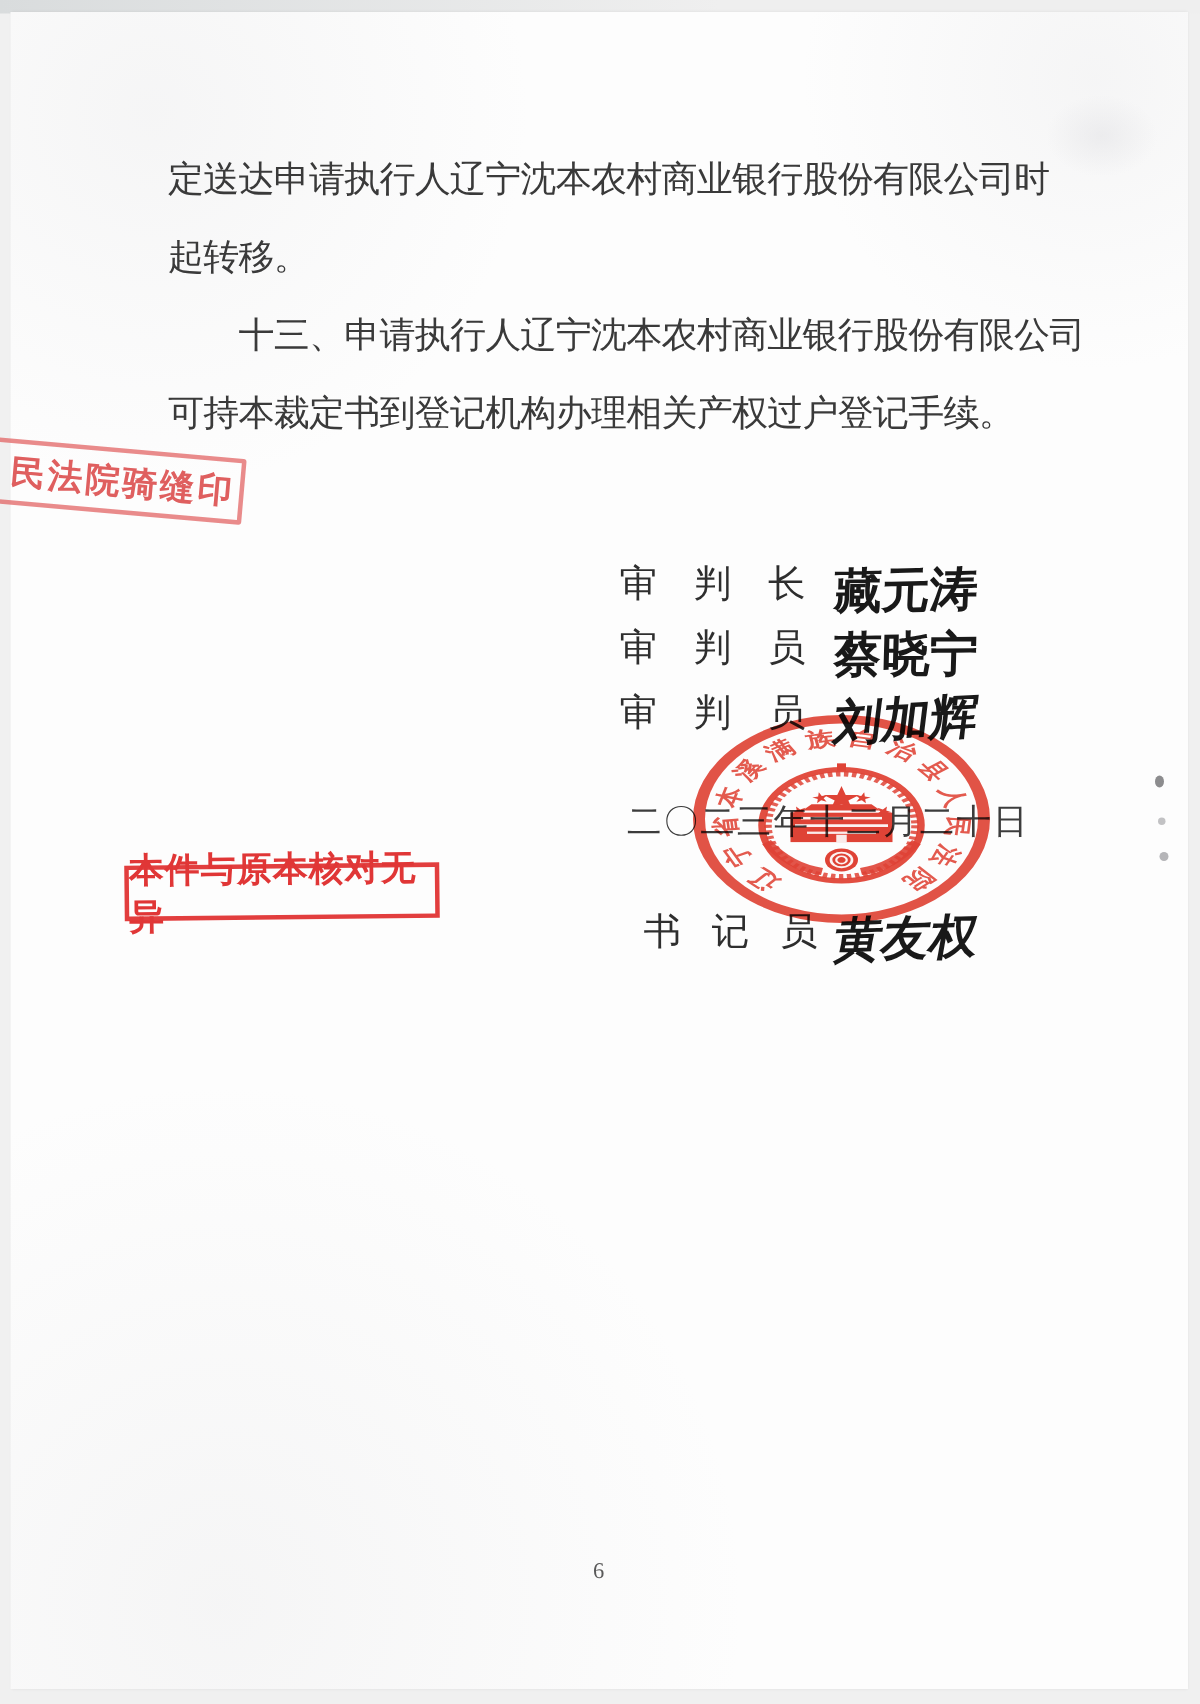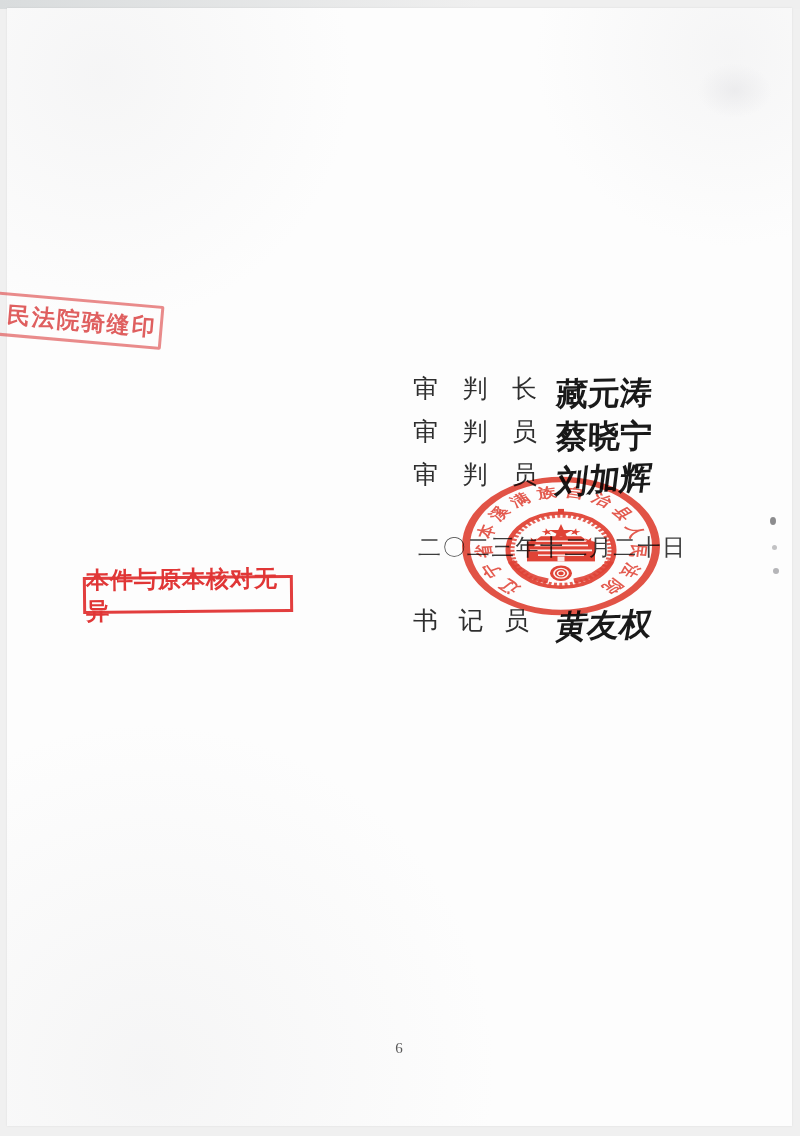--- a/index.html
+++ b/index.html
@@ -65,20 +65,24 @@
     background:radial-gradient(rgba(225,225,228,0.5), transparent 70%); }
 </style>
 </head>
 <body>
 
 <div class="canvas">
   <div class="page">
 
     <div class="smudge"></div>
 
+    <div class="body-text">定送达申请执行人辽宁沈本农村商业银行股份有限公司时
+起转移。
+　　十三、申请执行人辽宁沈本农村商业银行股份有限公司
+可持本裁定书到登记机构办理相关产权过户登记手续。</div>
 
     <div class="riding-seal">
       <span>民法院骑缝印</span>
     </div>
 
     <div class="sig-row" style="top:364px;">
       <div class="sig-role">审判长</div>
       <div class="sig-name sig-a">藏元涛</div>
     </div>
     <div class="sig-row" style="top:407px;">
@@ -127,21 +131,21 @@
             <circle cy="33" r="11" fill="#e0392b"></circle>
             <circle cy="33" r="7" fill="none" stroke="#ffffff" stroke-width="1.8" opacity="0.95"></circle>
             <circle cy="33" r="3.5" fill="none" stroke="#ffffff" stroke-width="1.5" opacity="0.95"></circle>
             <path d="M -50,16 Q -34,40 -13,44" fill="none" stroke="#e0392b" stroke-width="7" opacity="0.9"></path>
             <path d="M 50,16 Q 34,40 13,44" fill="none" stroke="#e0392b" stroke-width="7" opacity="0.9"></path>
           </g>
         </g>
     </svg>
 
     <div class="sig-row" style="top:596px;">
-      <div class="sig-role" style="width:116px;">书记员</div>
+      <div class="sig-role" style="width:116px;margin-left:16px;">书记员</div>
       <div class="sig-name sig-d">黄友权</div>
     </div>
 
     <div class="verify-stamp">
       <span>本件与原本核对无异</span>
     </div>
 
     <div class="page-number">6</div>
 
     <div class="mark mark-1"></div>

